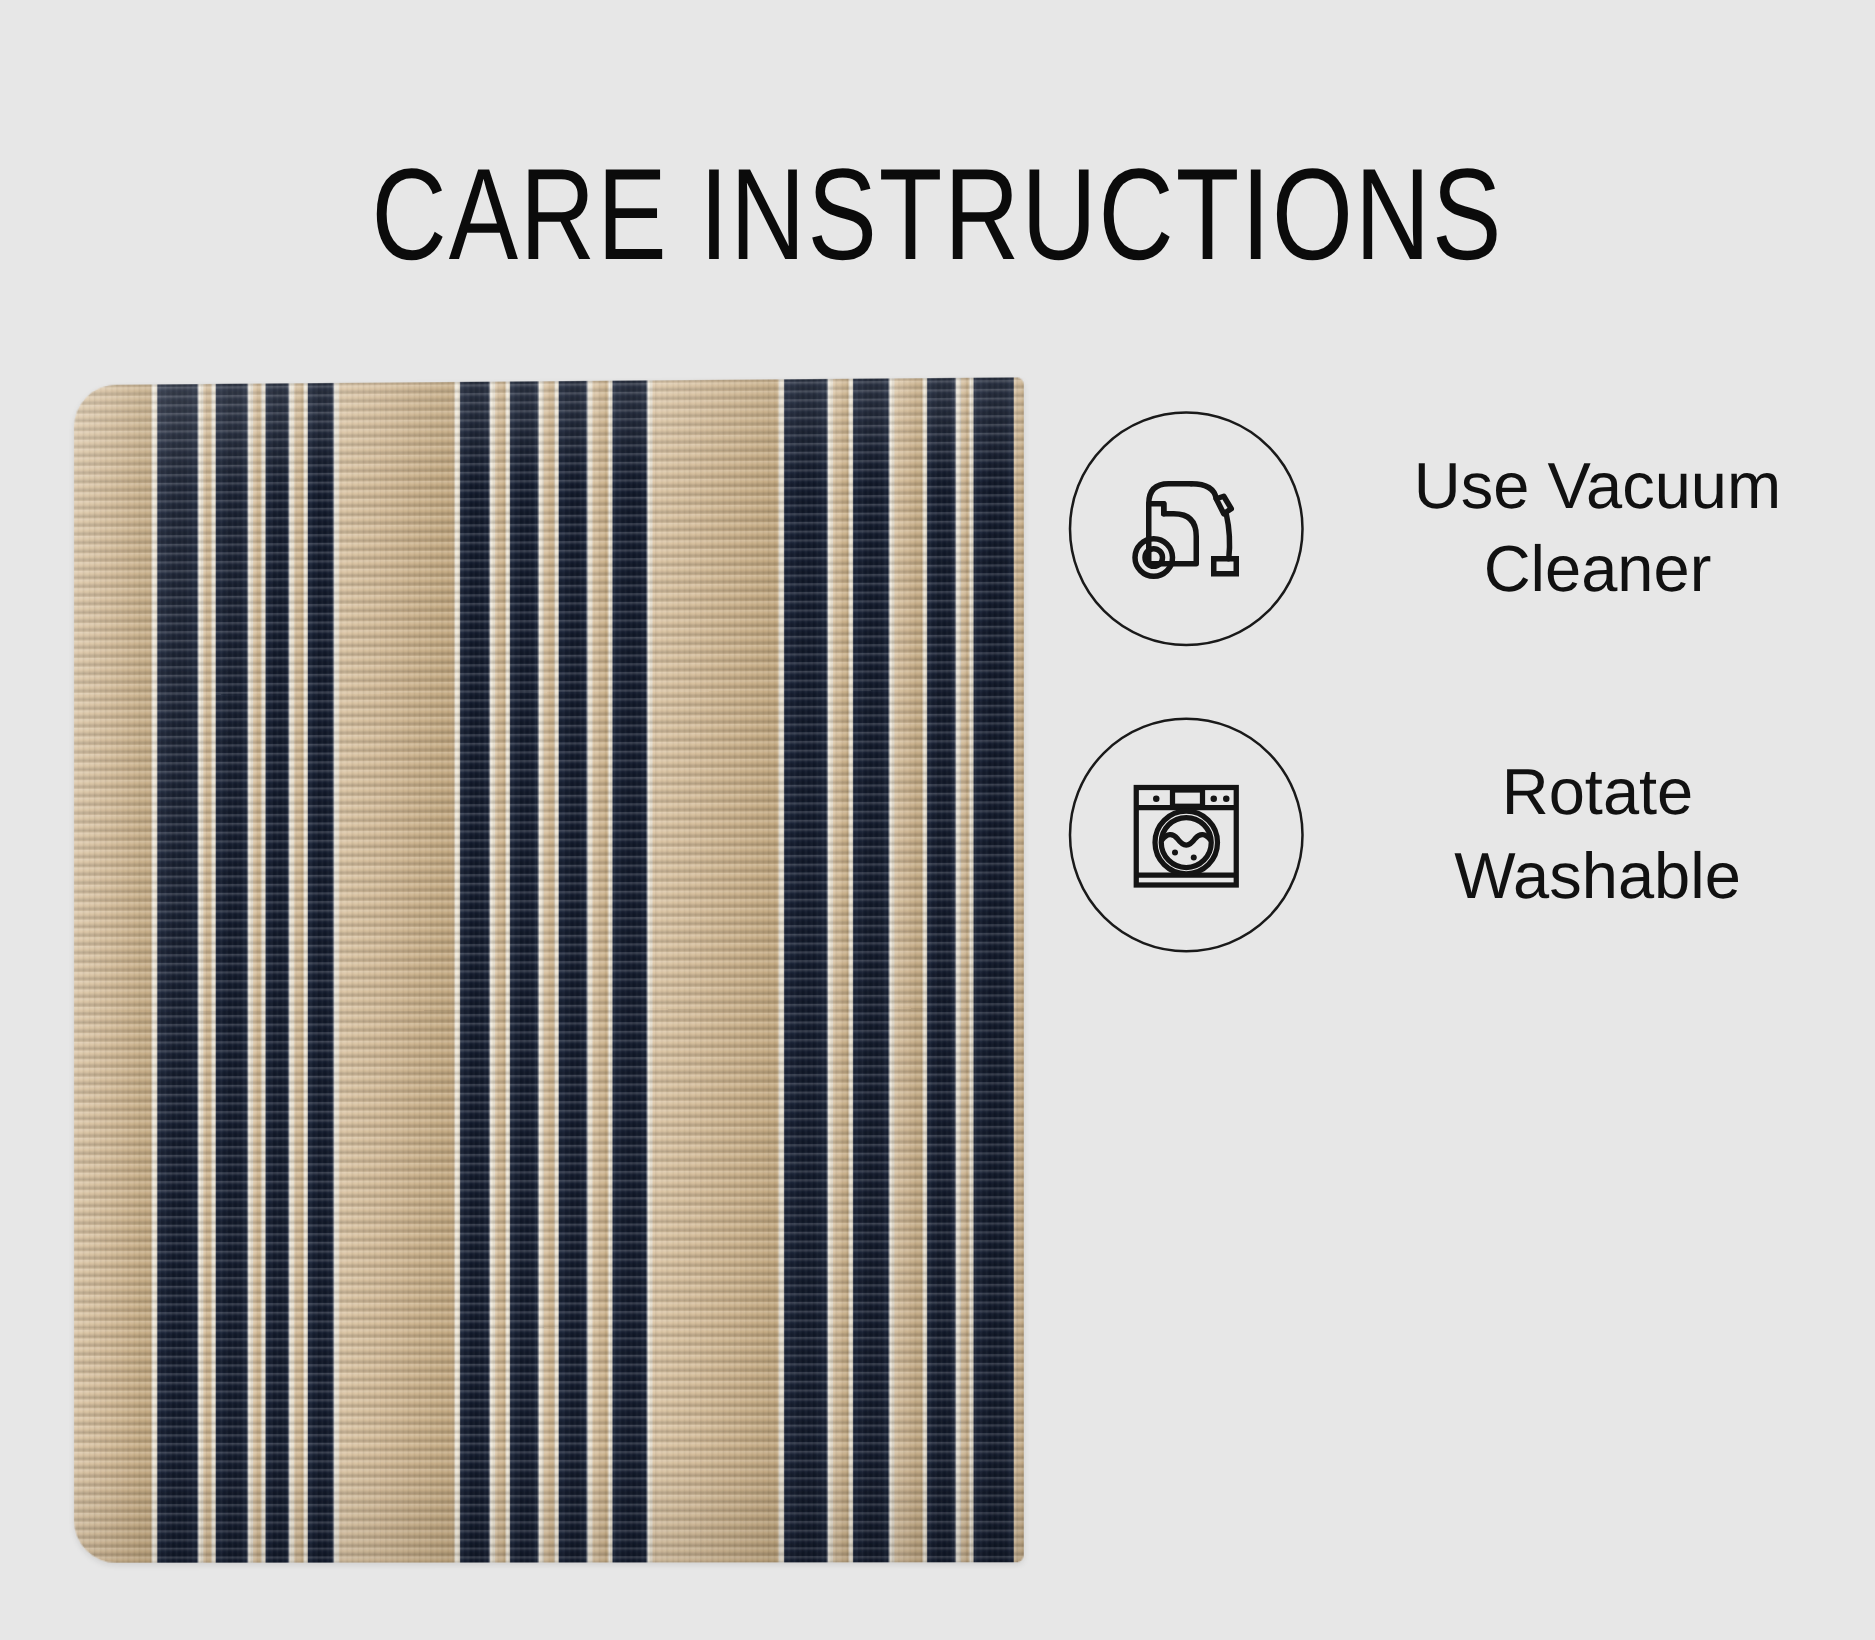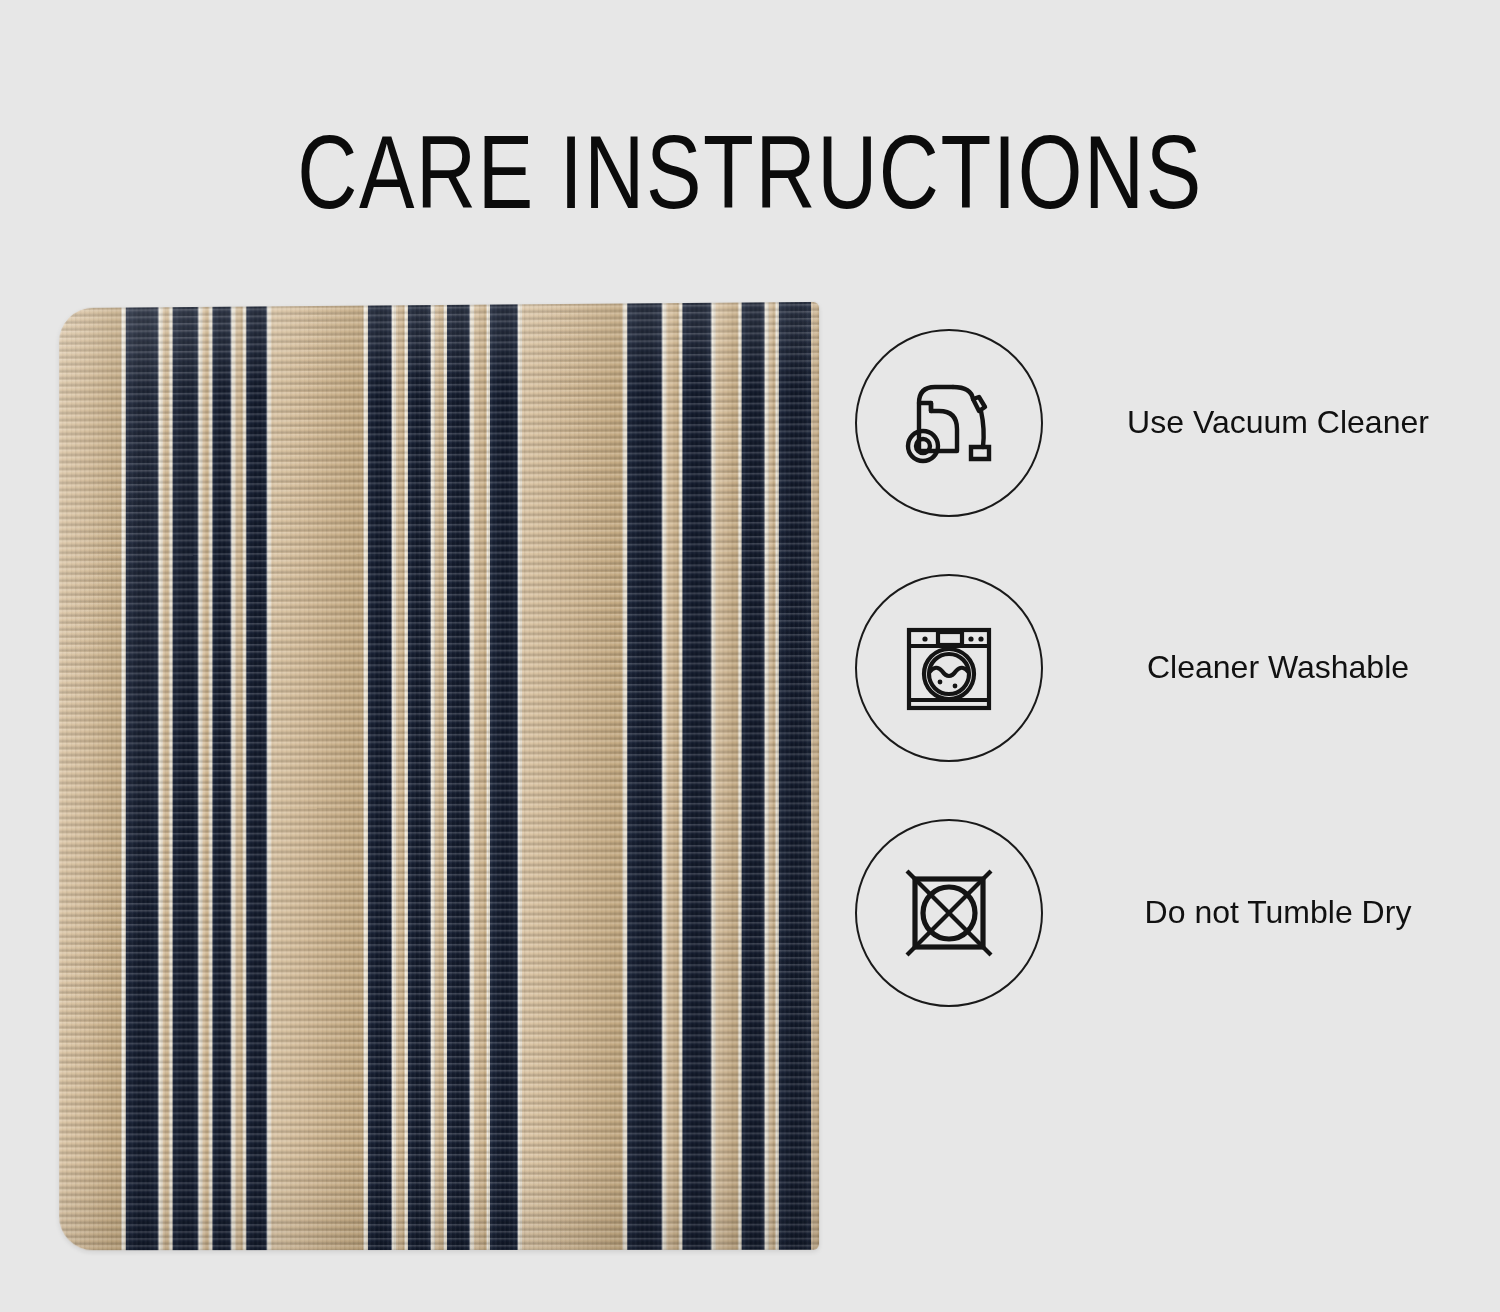--- a/index.html
+++ b/index.html
@@ -124,21 +124,21 @@
     align-items: center;
     justify-content: center;
     background: transparent;
   }
   .icon-circle svg {
     display: block;
   }
   .care-label {
     flex: 1 1 auto;
     margin-left: 44px;
-    font-size: 32px;
+    font-size: 52px;
     line-height: 1.28;
     color: #111111;
     text-align: center;
     font-weight: 400;
     padding-right: 6px;
   }
 </style>
 </head>
 <body>
 
@@ -245,33 +245,19 @@
 
           <circle cx="56" cy="62" r="25"></circle>
           <circle cx="56" cy="62" r="20"></circle>
 
           <path d="M36.5 60 Q43 52 49 59 Q56 69 63 59 Q69 52 75.5 60"></path>
 
           <circle cx="47" cy="70" r="2.4" fill="#141414" stroke="none"></circle>
           <circle cx="62" cy="74" r="2.4" fill="#141414" stroke="none"></circle>
         </svg>
       </div>
-      <div class="care-label">Cleaner Washable</div>
+      <div class="care-label">Rotate Washable</div>
     </div>
 
 
-    <div class="care-item">
-      <div class="icon-circle">
-        <svg width="112" height="112" viewBox="0 0 112 112" fill="none" stroke="#141414" stroke-linecap="butt">
-
-          <rect x="22" y="22" width="68" height="68" stroke-width="5.2" stroke-linejoin="miter"></rect>
-
-          <circle cx="56" cy="56" r="26" stroke-width="5.2"></circle>
-
-          <path d="M14 14 L98 98" stroke-width="4.2"></path>
-          <path d="M98 14 L14 98" stroke-width="4.2"></path>
-        </svg>
-      </div>
-      <div class="care-label">Do not Tumble Dry</div>
-    </div>
 
   </div>
 </div>
 
 </body></html>

